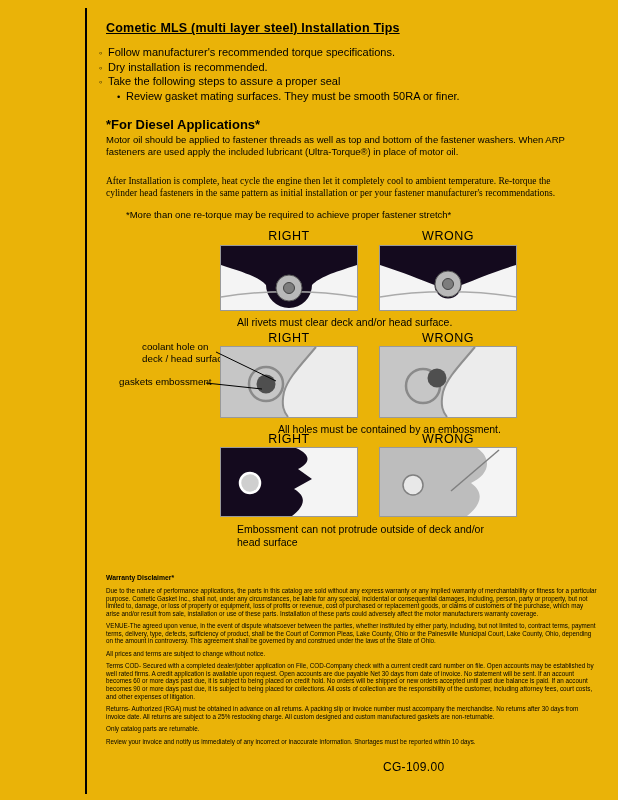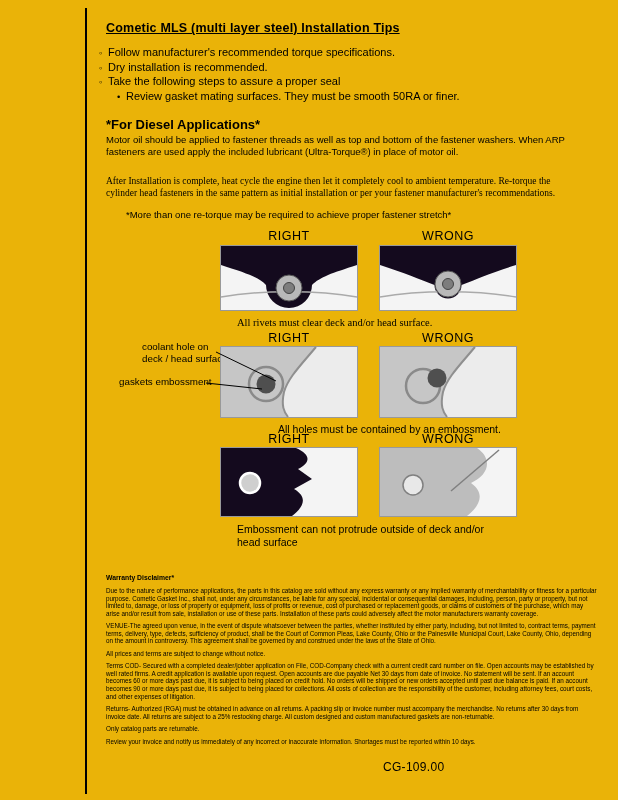--- a/index.html
+++ b/index.html
@@ -32,21 +32,21 @@
   .dg-h { position:absolute; width:138px; text-align:center; font-size:12.5px; letter-spacing:0.5px; }
   .col-l { left:220px; } .col-r { left:379px; }
   .hr1 { top:229px; } .hr2 { top:331px; } .hr3 { top:432px; }
 
   .panel { position:absolute; width:138px; }
   .pr1 { top:245px; height:66px; }
   .pr2 { top:346px; height:72px; }
   .pr3 { top:447px; height:70px; }
 
   .cap { position:absolute; left:237px; font-size:10.5px; line-height:1.25; }
-  .cap1 { top:316px;font-family:Liberation Serif, serif; }
+  .cap1 { top:316px; }
   .cap2 { top:423px;margin-left:41px; }
   .cap3 { top:523px; width:255px; }
 
   .callout { position:absolute; font-size:9.8px; line-height:1.25; white-space:pre-line; }
   .co1 { left:142px; top:341px; }
   .co2 { left:119px; top:376px; }
   .leaders { position:absolute; left:0; top:0; width:618px; height:800px; pointer-events:none; }
 
   .legal { position:absolute; left:106px; top:574px; width:492px; }
   .legal-h { font-size:6.8px; font-weight:bold; margin-bottom:6px; }

